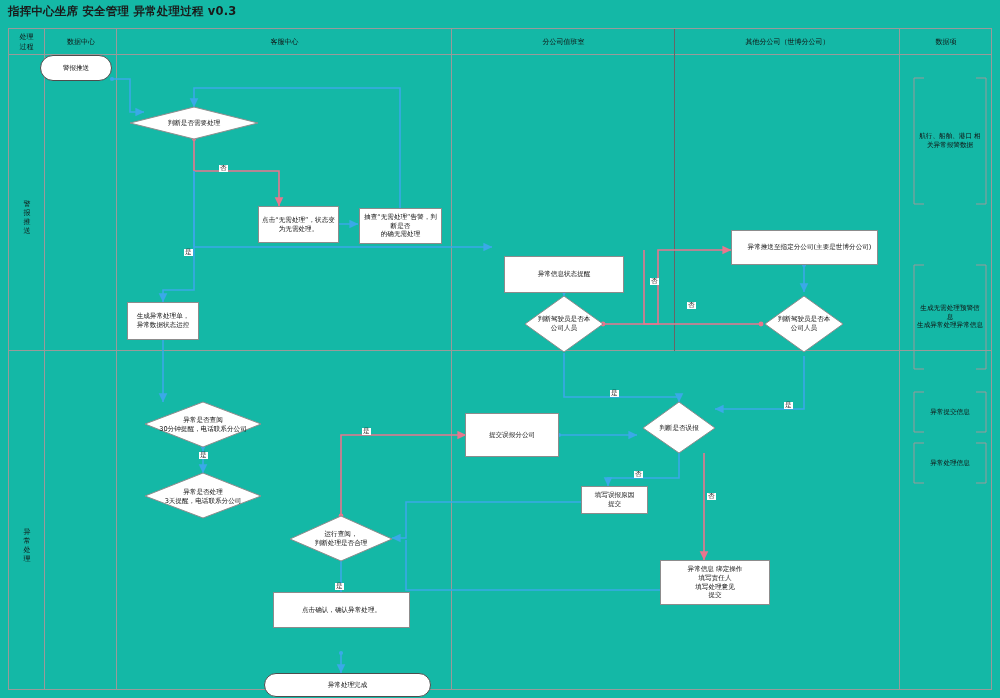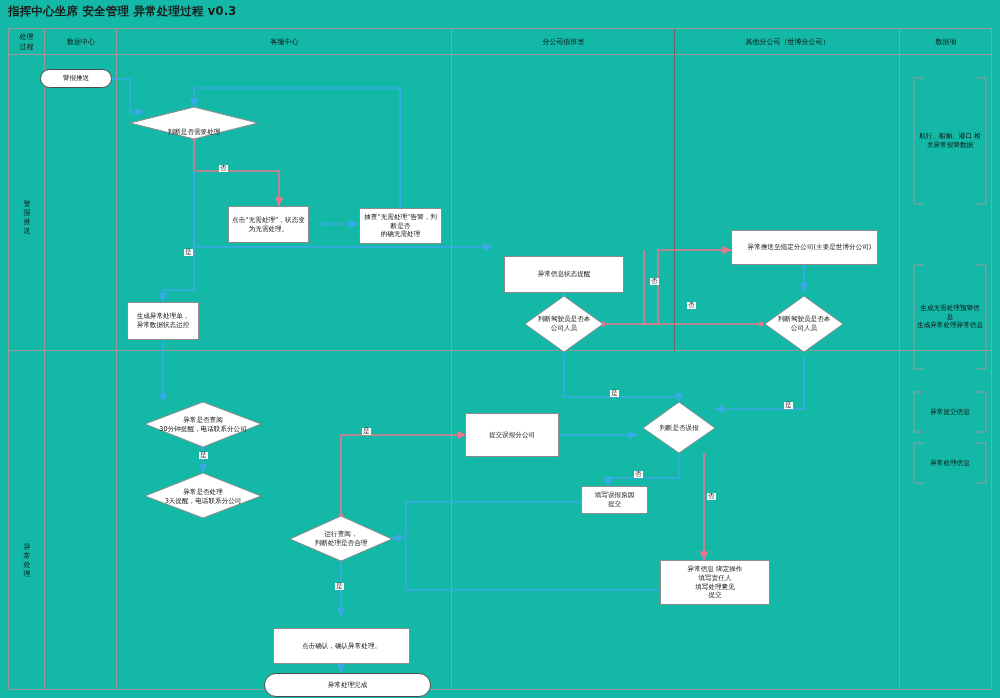--- a/index.html
+++ b/index.html
@@ -136,21 +136,21 @@
     <div class="col-header" style="left:0px; top:0px; width:37px; height:27px;">处理
 过程</div>
     <div class="col-header" style="left:37px; top:0px; width:72px; height:27px;">数据中心</div>
     <div class="col-header" style="left:109px; top:0px; width:335px; height:27px;">客服中心</div>
     <div class="col-header" style="left:444px; top:0px; width:223px; height:27px;">分公司值班室</div>
     <div class="col-header" style="left:667px; top:0px; width:225px; height:27px;">其他分公司（世博分公司）</div>
     <div class="col-header" style="left:892px; top:0px; width:92px; height:27px;">数据项</div>
 
     <div class="lane-label" style="left:13px; top:172px;">警报
 推送</div>
-    <div class="lane-label" style="left:13px; top:500px;margin-top:15px;">异常
+    <div class="lane-label" style="left:13px; top:500px;">异常
 处理</div>
 
     <svg class="layer" viewBox="0 0 984 662" preserveAspectRatio="none">
       <defs>
         <marker id="ab" markerWidth="7" markerHeight="7" refX="5.4" refY="3" orient="auto">
           <path d="M0,0.3 L5.6,3 L0,5.7 z" fill="#3aa9e8"></path>
         </marker>
         <marker id="ap" markerWidth="7" markerHeight="7" refX="5.4" refY="3" orient="auto">
           <path d="M0,0.3 L5.6,3 L0,5.7 z" fill="#e8768e"></path>
         </marker>
@@ -224,35 +224,35 @@
 
         <path d="M652,562 L398,562 L398,512" stroke="#3aa9e8"></path>
 
         <path d="M333,533 L333,589" stroke="#3aa9e8" marker-end="url(#ab)"></path>
 
         <path d="M333,625 L333,645" stroke="#3aa9e8" marker-end="url(#ab)"></path>
         <circle cx="333" cy="625" r="2.1" fill="#3aa9e8"></circle>
       </g>
     </svg>
 
-    <div class="node n-terminator" style="left:32px; top:41px; width:72px; height:19px;">警报推送</div>
+    <div class="node n-terminator" style="left:32px; top:27px; width:72px; height:26px;">警报推送</div>
 
     <svg class="layer" viewBox="0 0 984 662" preserveAspectRatio="none">
       <g fill="#ffffff" stroke="#8c8c8c" stroke-width="1">
         <polygon points="186,79 250,95 186,111 122,95"></polygon>
         <polygon points="556,268 595,296 556,324 517,296"></polygon>
         <polygon points="796,268 835,296 796,324 757,296"></polygon>
       </g>
     </svg>
 
-    <div class="node n-decision" style="left:128px; top:85px; width:116px; height:20px;margin-top:9px;">
+    <div class="node n-decision" style="left:128px; top:85px; width:116px; height:20px;">
       <span class="dlabel">判断是否需要处理</span>
     </div>
 
-    <div class="node n-process" style="left:220px; top:178px; width:81px; height:37px;text-align:center;">点击“无需处理”，状态变
+    <div class="node n-process" style="left:250px; top:178px; width:81px; height:37px;text-align:center;">点击“无需处理”，状态变
 为无需处理。</div>
 
     <div class="node n-process" style="left:351px; top:180px; width:83px; height:36px;">抽查“无需处理”告警，判断是否
 的确无需处理</div>
 
     <div class="node n-process" style="left:119px; top:274px; width:72px; height:38px;">生成异常处理单，
 异常数据状态运控</div>
 
     <div class="node n-process" style="left:496px; top:228px; width:120px; height:37px;">异常信息状态提醒</div>
 
@@ -299,21 +299,21 @@
     </div>
 
     <div class="node n-process" style="left:573px; top:458px; width:67px; height:28px;">填写误报原因
 提交</div>
 
     <div class="node n-process" style="left:652px; top:532px; width:110px; height:45px;">异常信息 绑定操作
 填写责任人
 填写处理意见
 提交</div>
 
-    <div class="node n-process" style="left:265px; top:600px; width:137px; height:36px;">点击确认，确认异常处理。</div>
+    <div class="node n-process" style="left:265px; top:564px; width:137px; height:36px;">点击确认，确认异常处理。</div>
 
     <div class="node n-terminator" style="left:256px; top:645px; width:167px; height:24px;">异常处理完成</div>
 
     <svg class="layer" viewBox="0 0 984 662" preserveAspectRatio="none">
       <g fill="none" stroke="#9a9a9a" stroke-width="1">
         <path d="M916,50 L906,50 L906,176 L916,176"></path>
         <path d="M968,50 L978,50 L978,176 L968,176"></path>
         <path d="M916,237 L906,237 L906,341 L916,341"></path>
         <path d="M968,237 L978,237 L978,341 L968,341"></path>
         <path d="M916,364 L906,364 L906,404 L916,404"></path>

